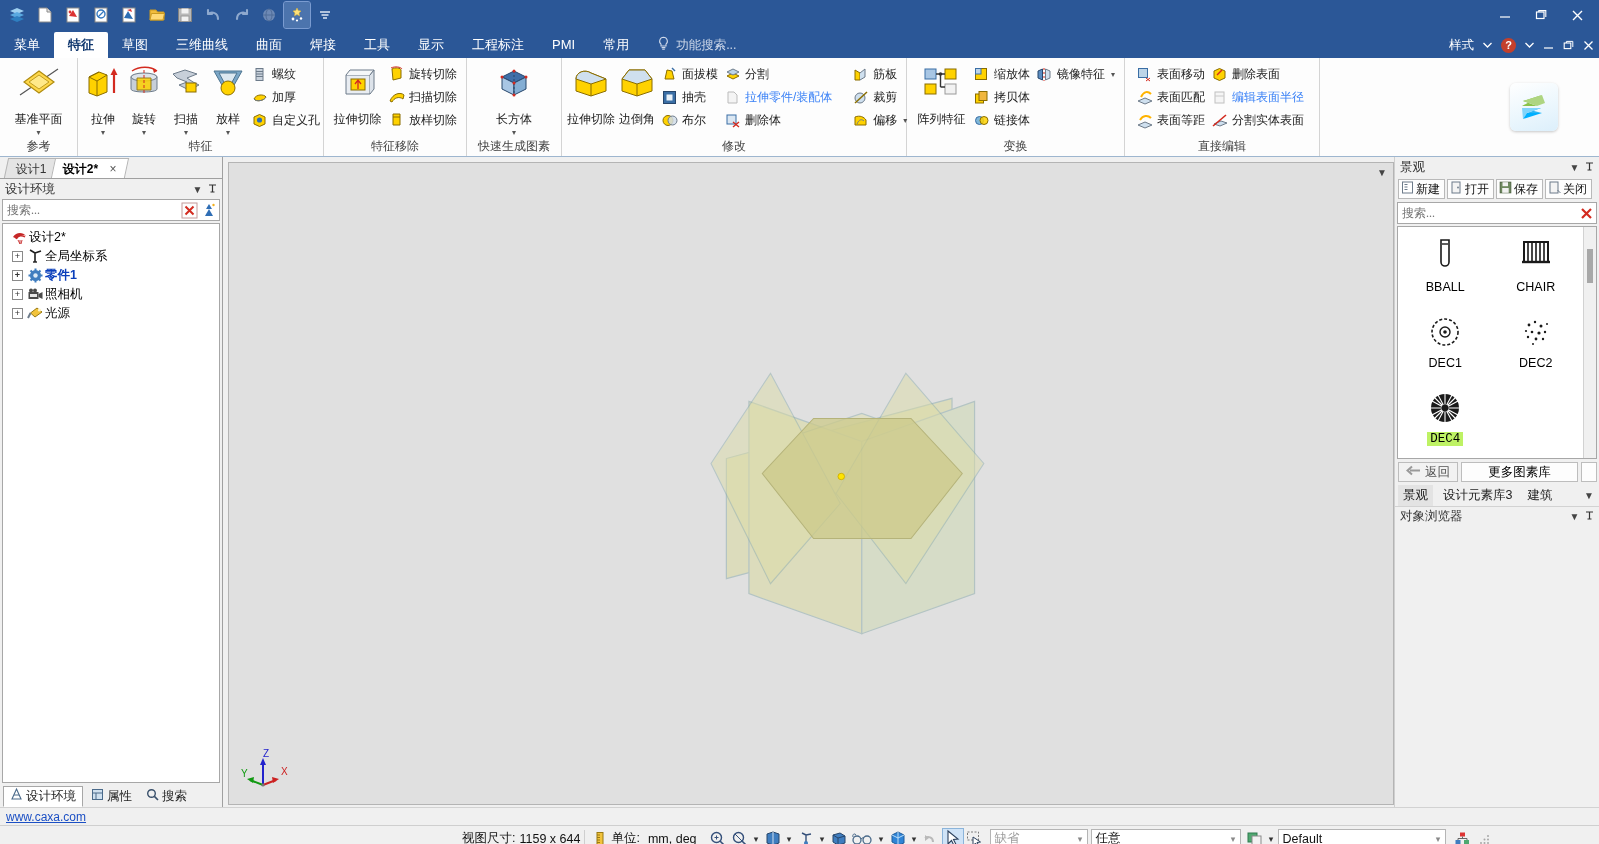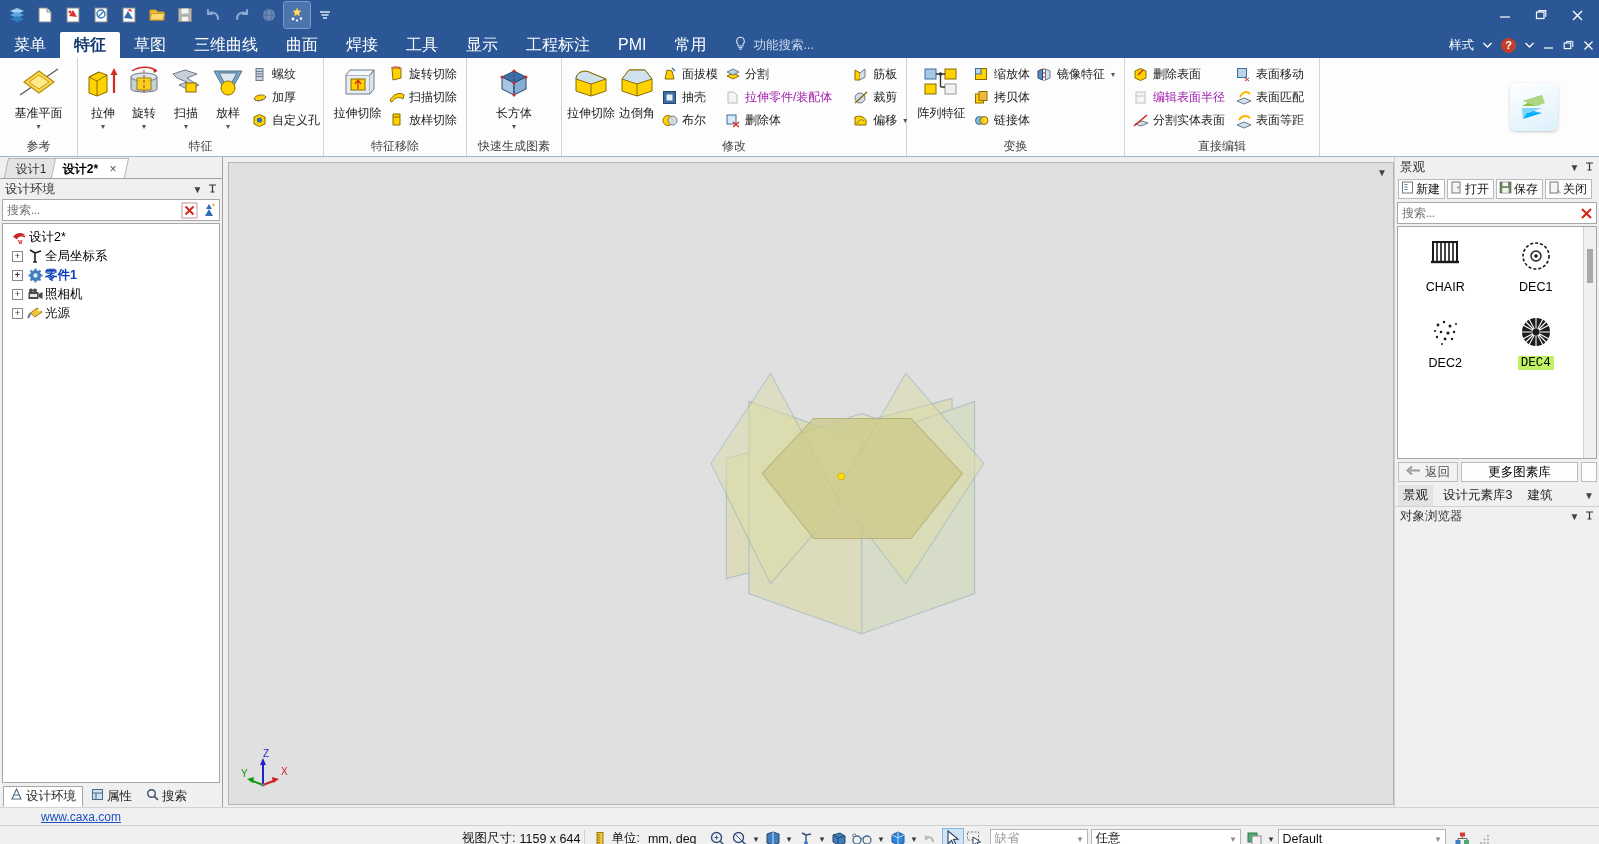--- a/index.html
+++ b/index.html
@@ -28,21 +28,21 @@
     color: #fff; font-size: 13px; pointer-events: none;
   }
   #winbtns { position: absolute; right: 4px; top: 0; height: 30px; display: flex; align-items: center; }
   .winbtn { width: 36px; height: 30px; display: flex; align-items: center; justify-content: center; color: #fff; }
   .winbtn svg { display: block; }
   
   #menubar {
     height: 28px; background: #2b5797; display: flex; align-items: flex-end; position: relative;
   }
   .mtab {
-    color: #fff; font-size: 16px; padding: 0 14px; height: 26px; line-height: 26px;
+    color: #fff; font-size: 13px; padding: 0 14px; height: 26px; line-height: 26px;
     white-space: nowrap;
   }
   .mtab.active {
     background: #fff; color: #11386f; font-weight: bold;
     border-radius: 2px 2px 0 0; height: 26px;
   }
   #fnsearch { color: #cfd9ea; font-size: 12.5px; display: flex; align-items: center; gap: 6px;
     margin-left: 14px; height: 26px; }
   #menubar-right {
     position: absolute; right: 2px; bottom: 2px; display: flex; align-items: center; gap: 3px;
@@ -64,28 +64,28 @@
   }
   .rgroup-body { display: flex; align-items: flex-start; padding: 4px 5px 0 5px; flex: 1; }
   .rgroup-label {
     text-align: center; font-size: 12px; color: #444; height: 17px; line-height: 14px;
   }
   .bigbtn {
     width: 58px; display: flex; flex-direction: column; align-items: center;
     padding-top: 2px; font-size: 12px; color: #222;
   }
   .bigbtn .ico { height: 35px; display: flex; align-items: flex-end; justify-content: center; }
-  .bigbtn .lbl { margin-top: 6px; white-space: nowrap; }
+  .bigbtn .lbl { margin-top: 12px; white-space: nowrap; }
   .bigbtn .caret { font-size: 8px; line-height: 8px; color: #555; margin-top: 1px; }
   .smallcol { display: flex; flex-direction: column; gap: 1px; padding-top: 1px; }
   .smallbtn {
     display: flex; align-items: center; gap: 4px; height: 22px; font-size: 12px;
     color: #222; padding: 0 4px 0 2px; white-space: nowrap;
   }
-  .smallbtn.disabled { color: #a21caf; text-align: right; }
+  .smallbtn.disabled { color: #3b82f6; text-align: right; }
   .smallbtn .ico { width: 17px; height: 17px; display: flex; align-items: center; justify-content: center; }
   .smallbtn .caret { font-size: 8px; color: #555; margin-left: 2px; }
   #ribbon-logo {
     margin-left: auto; width: 130px; display: flex; align-items: center; justify-content: center;
   }
   #logo-tile {
     width: 48px; height: 48px; border-radius: 6px;
     background: linear-gradient(160deg,#ffffff 0%, #eaf6fd 60%, #dceffb 100%);
     box-shadow: 0 1px 3px rgba(0,0,0,.22);
     display: flex; align-items: center; justify-content: center;
@@ -183,21 +183,21 @@
   #cat-tabs { display: flex; align-items: center; height: 22px; padding: 0 2px 0 3px; gap: 5px; }
   .cattab { font-size: 12.5px; color: #222; padding: 2px 5px; }
   .cattab.active { background: #e3e3e3; }
   #cat-tabs .more { margin-left: auto; font-size: 10px; color: #444; padding-right: 3px; }
   #objbrowser { flex: 1; background: #f0f0f0; }
   
   #linkbar {
     height: 18px; display: flex; align-items: center; padding-left: 6px;
     background: #f0f0f0; border-top: 1px solid #d2d2d2;
   }
-  #linkbar a { font-size: 12px; color: #1b4fc4; text-decoration: underline; margin-left: 35px; }
+  #linkbar a { font-size: 12px; color: #1b4fc4; text-decoration: underline; }
   #statusbar {
     height: 26px; background: #f0f0f0; border-top: 1px solid #cfcfcf;
     display: flex; align-items: center; font-size: 12.5px; color: #111;
   }
   #statusbar .sb-sep { width: 1px; height: 18px; background: #cfcfcf; margin: 0 4px; }
   .sb-txt { white-space: nowrap; }
   .sb-ico { display: flex; align-items: center; justify-content: center; width: 22px; height: 22px; }
   .sb-ico.sel { background: #cfe3f7; border: 1px solid #8bb4da; }
   .sb-caret { font-size: 9px; color: #333; width: 11px; text-align: center; }
   .sb-combo {
@@ -708,20 +708,49 @@
           <span>镜像特征</span>
           <span class="caret">▾</span>
         </div>
       </div>
     </div>
     <div class="rgroup-label">变换</div>
   </div>
 
   <div class="rgroup" style="width:195px">
     <div class="rgroup-body">
+      <div class="smallcol" style="padding-left:4px">
+        <div class="smallbtn">
+          <span class="ico">
+            <svg width="15" height="15" viewBox="0 0 15 15">
+                <rect x="1.5" y="1.5" width="9" height="9" fill="#bcd4e8" stroke="#3a6ea5"></rect>
+                <path d="M9 11 L13 14 M13 11 L9 14" stroke="#d32a1f"></path>
+              </svg>
+          </span>
+          <span>表面移动</span>
+        </div>
+        <div class="smallbtn">
+          <span class="ico">
+            <svg width="16" height="15" viewBox="0 0 16 15">
+                <path d="M1 11 L8 8 L15 11 L8 14 Z" fill="#cfe0ef" stroke="#6d7b8a"></path>
+                <path d="M4 7 C7 1 11 1 14 4" fill="none" stroke="#ffb300" stroke-width="2"></path>
+              </svg>
+          </span>
+          <span>表面匹配</span>
+        </div>
+        <div class="smallbtn">
+          <span class="ico">
+            <svg width="16" height="15" viewBox="0 0 16 15">
+                <path d="M1 12 L8 9 L15 12 L8 15 Z" fill="#cfe0ef" stroke="#6d7b8a"></path>
+                <path d="M3 7 C6 2 11 2 14 5" fill="none" stroke="#ffb300" stroke-width="2"></path>
+              </svg>
+          </span>
+          <span>表面等距</span>
+        </div>
+      </div>
       <div class="smallcol">
         <div class="smallbtn">
           <span class="ico">
             <svg width="15" height="15" viewBox="0 0 15 15">
                 <path d="M2 4 L7.5 1.5 L13 4 L13 11 L7.5 13.5 L2 11 Z" fill="#ffd200" stroke="#8a6d00"></path>
                 <path d="M5 8 L10 3" stroke="#d32a1f" stroke-width="1.4"></path>
               </svg>
           </span>
           <span>删除表面</span>
         </div>
@@ -735,49 +764,20 @@
           <span>编辑表面半径</span>
         </div>
         <div class="smallbtn">
           <span class="ico">
             <svg width="16" height="15" viewBox="0 0 16 15">
                 <path d="M2 11 L9 8 L15 10 L8 13 Z" fill="#cfe0ef" stroke="#6d7b8a"></path>
                 <path d="M1 13 L14 2" stroke="#d32a1f" stroke-width="1.6"></path>
               </svg>
           </span>
           <span>分割实体表面</span>
-        </div>
-      </div>
-      <div class="smallcol" style="padding-left:4px">
-        <div class="smallbtn">
-          <span class="ico">
-            <svg width="15" height="15" viewBox="0 0 15 15">
-                <rect x="1.5" y="1.5" width="9" height="9" fill="#bcd4e8" stroke="#3a6ea5"></rect>
-                <path d="M9 11 L13 14 M13 11 L9 14" stroke="#d32a1f"></path>
-              </svg>
-          </span>
-          <span>表面移动</span>
-        </div>
-        <div class="smallbtn">
-          <span class="ico">
-            <svg width="16" height="15" viewBox="0 0 16 15">
-                <path d="M1 11 L8 8 L15 11 L8 14 Z" fill="#cfe0ef" stroke="#6d7b8a"></path>
-                <path d="M4 7 C7 1 11 1 14 4" fill="none" stroke="#ffb300" stroke-width="2"></path>
-              </svg>
-          </span>
-          <span>表面匹配</span>
-        </div>
-        <div class="smallbtn">
-          <span class="ico">
-            <svg width="16" height="15" viewBox="0 0 16 15">
-                <path d="M1 12 L8 9 L15 12 L8 15 Z" fill="#cfe0ef" stroke="#6d7b8a"></path>
-                <path d="M3 7 C6 2 11 2 14 5" fill="none" stroke="#ffb300" stroke-width="2"></path>
-              </svg>
-          </span>
-          <span>表面等距</span>
         </div>
       </div>
     </div>
     <div class="rgroup-label">直接编辑</div>
   </div>
 
   <div id="ribbon-logo">
     <div id="logo-tile">
       <svg width="34" height="34" viewBox="0 0 34 34">
         <path d="M25 5 L6 11 L20 16 L5 16 Z" fill="#8bc34a"></path>
@@ -1007,20 +1007,29 @@
     <div class="searchrow">
       <input placeholder="搜索..." style="">
       <span class="sbtn">
         <svg width="17" height="17" viewBox="0 0 17 17">
             <path d="M4 4 L13 13 M13 4 L4 13" stroke="#d32a1f" stroke-width="2.2"></path>
           </svg>
       </span>
     </div>
     <div id="catalog">
       <div id="catgrid">
+        <div class="catcell">
+          <span class="cico">
+            <svg width="34" height="40" viewBox="0 0 34 40">
+                <path d="M13 4 h8 v22 a4 4 0 0 1 -8 0 Z" fill="none" stroke="#1a1a1a" stroke-width="1.6"></path>
+                <path d="M14 8 h6" stroke="#1a1a1a" stroke-width="1.4"></path>
+              </svg>
+          </span>
+          <span class="clbl">BBALL</span>
+        </div>
         <div class="catcell">
           <span class="cico">
             <svg width="36" height="40" viewBox="0 0 36 40">
                 <rect x="6" y="6" width="24" height="20" fill="none" stroke="#1a1a1a" stroke-width="2"></rect>
                 <path d="M10 6 v20 M14 6 v20 M18 6 v20 M22 6 v20 M26 6 v20" stroke="#1a1a1a" stroke-width="1.6"></path>
                 <path d="M4 26 h28" stroke="#1a1a1a" stroke-width="2.4"></path>
               </svg>
           </span>
           <span class="clbl">CHAIR</span>
         </div>

